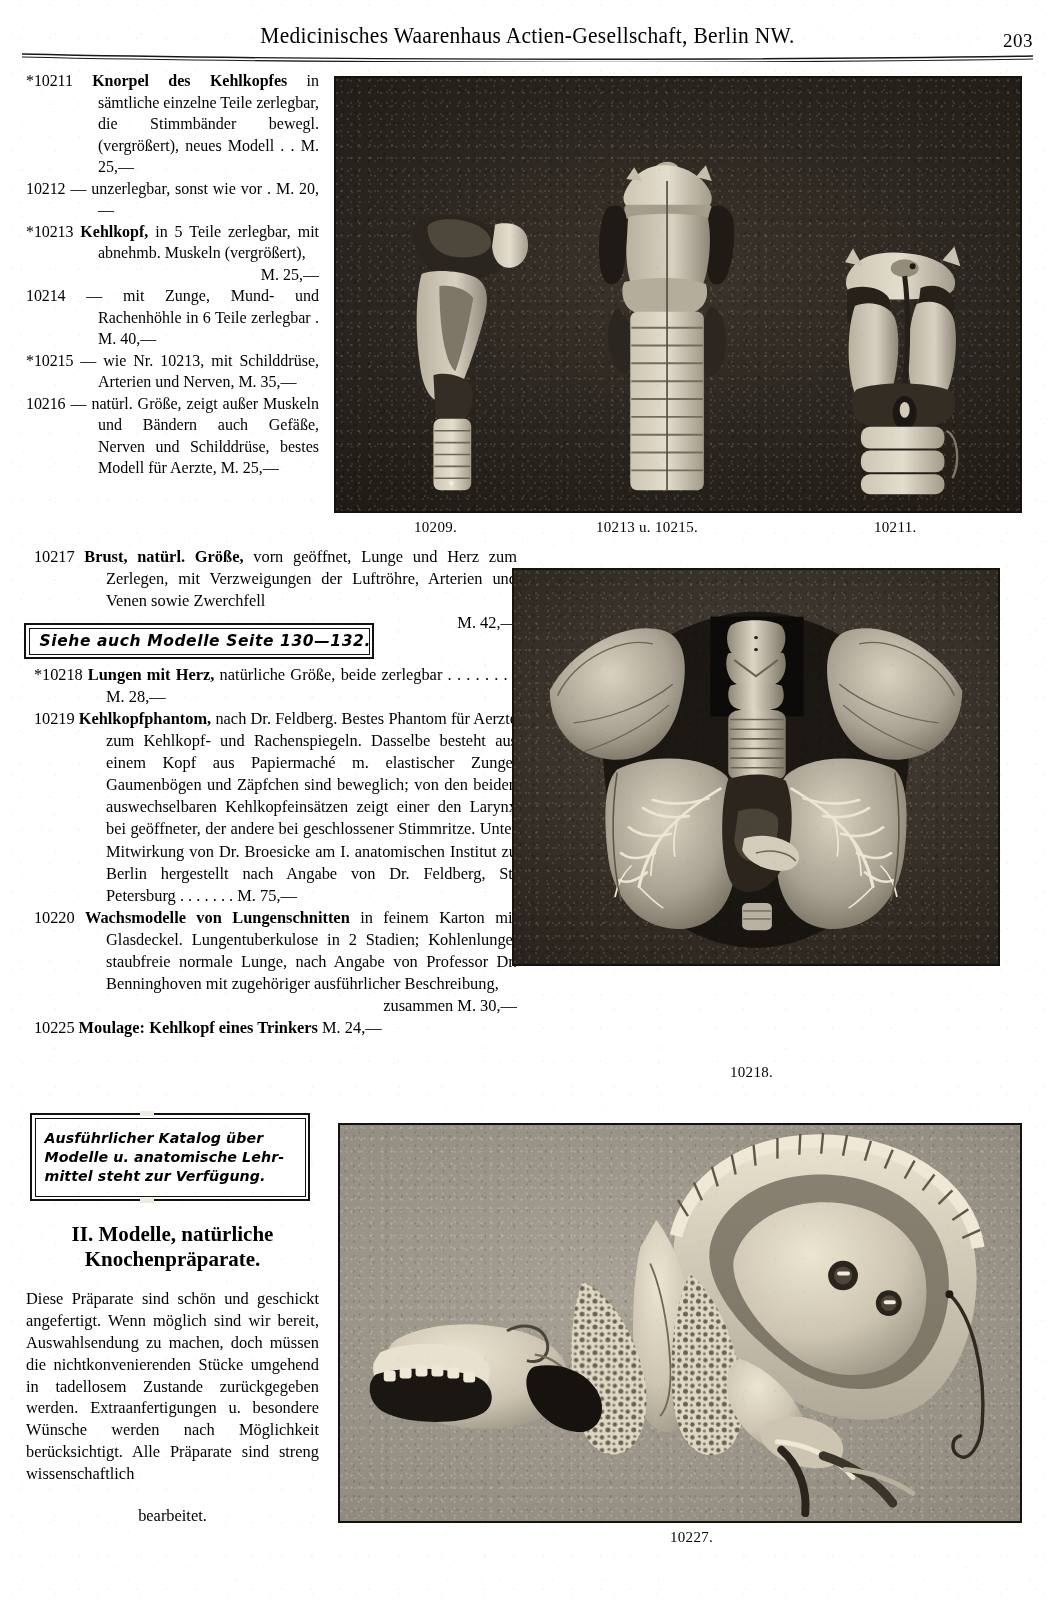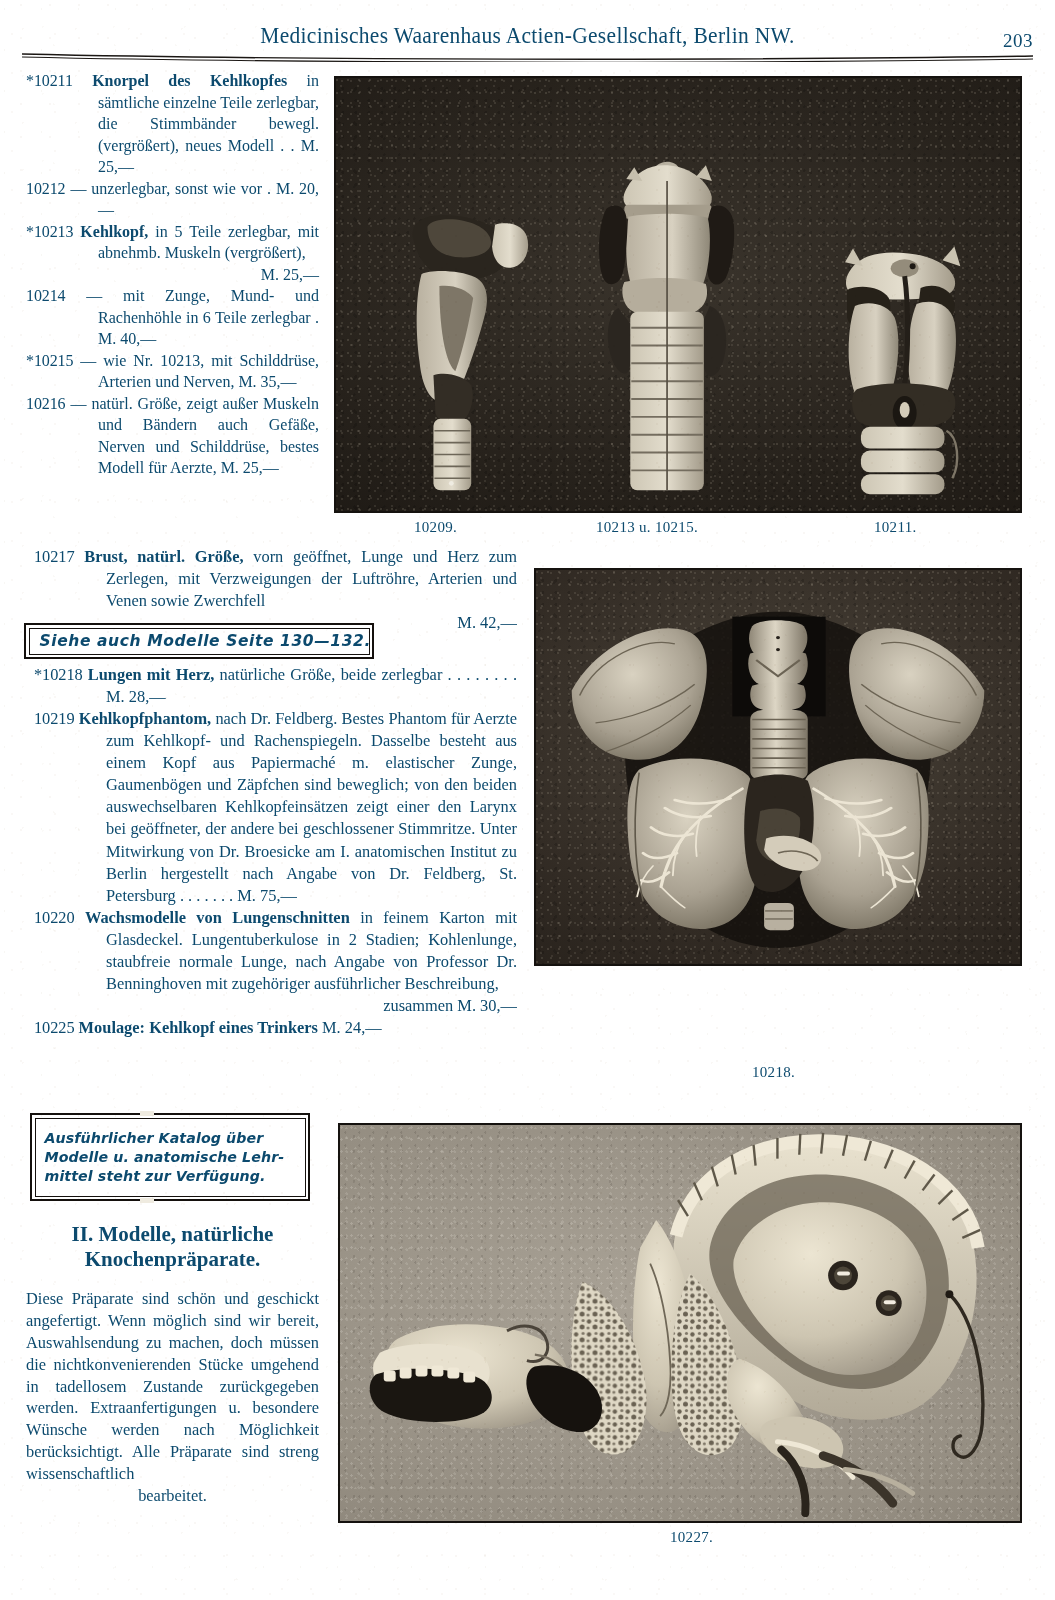--- a/index.html
+++ b/index.html
@@ -11,21 +11,21 @@
     font-family: "Liberation Serif", "DejaVu Serif", serif;
   }
   .page {
     position: relative;
     width: 1055px;
     height: 1600px;
     overflow: hidden;
     background:
       linear-gradient(90deg, #e8d9bd 0px, #eadfc8 14px, #ede6d6 34px, #eeeade 70px, #efebe0 200px, #efebe0 860px, #eeead d 980px, #ece3cf 1020px, #e6d6b8 1055px),
       #efebe0;
-    color: #0c4a6e;
+    color: #000000;
   }
   .grain {
     position: absolute; inset: 0;
     pointer-events: none;
     opacity: .30;
     background-image:
       radial-gradient(circle at 12% 22%, rgba(150,125,85,.22) 0 1px, transparent 1px),
       radial-gradient(circle at 43% 61%, rgba(150,125,85,.18) 0 1px, transparent 1px),
       radial-gradient(circle at 72% 15%, rgba(150,125,85,.20) 0 1px, transparent 1px),
       radial-gradient(circle at 88% 77%, rgba(150,125,85,.16) 0 1px, transparent 1px),
@@ -165,21 +165,21 @@
   }
   .sect-body {
     position: absolute;
     left: 26px; top: 1288px;
     width: 293px;
     font-size: 16.4px;
     line-height: 1.335;
     text-align: justify;
     text-justify: inter-word;
   }
-  .sect-body .lastline { text-align: center; display: block; }
+  .sect-body .lastline { text-align: center; display: block; margin-top: 20px; }
 
   
   .figure { position: absolute; }
   .figframe {
     border: 2px solid #15120f;
     box-sizing: border-box;
     overflow: hidden;
     position: relative;
   }
   .figcap {
@@ -205,21 +205,21 @@
       radial-gradient(circle at 67% 29%, rgba(215,205,185,.26) 0 1.1px, transparent 1.2px),
       radial-gradient(circle at 84% 72%, rgba(215,205,185,.22) 0 1.2px, transparent 1.3px),
       radial-gradient(circle at 52% 88%, rgba(0,0,0,.30) 0 1.3px, transparent 1.4px),
       radial-gradient(circle at 22% 79%, rgba(0,0,0,.26) 0 1.2px, transparent 1.3px);
     background-size: 11px 13px, 17px 15px, 9px 11px, 19px 17px, 13px 12px, 15px 16px;
   }
 
   .specimen { position: absolute; }
 
   
-  #fig-lungs { left: 534px; top: 568px; width: 488px; height: 398px; }
+  #fig-lungs { left: 512px; top: 568px; width: 488px; height: 398px; }
   #fig-lungs .figframe {
     width: 100%; height: 100%;
     background:
       radial-gradient(ellipse 120% 100% at 50% 40%, #4b443a 0%, #332c25 50%, #1d1813 100%);
   }
 
   
   #fig-skull { left: 338px; top: 1123px; width: 684px; height: 400px; }
   #fig-skull .figframe {
     width: 100%; height: 100%;

